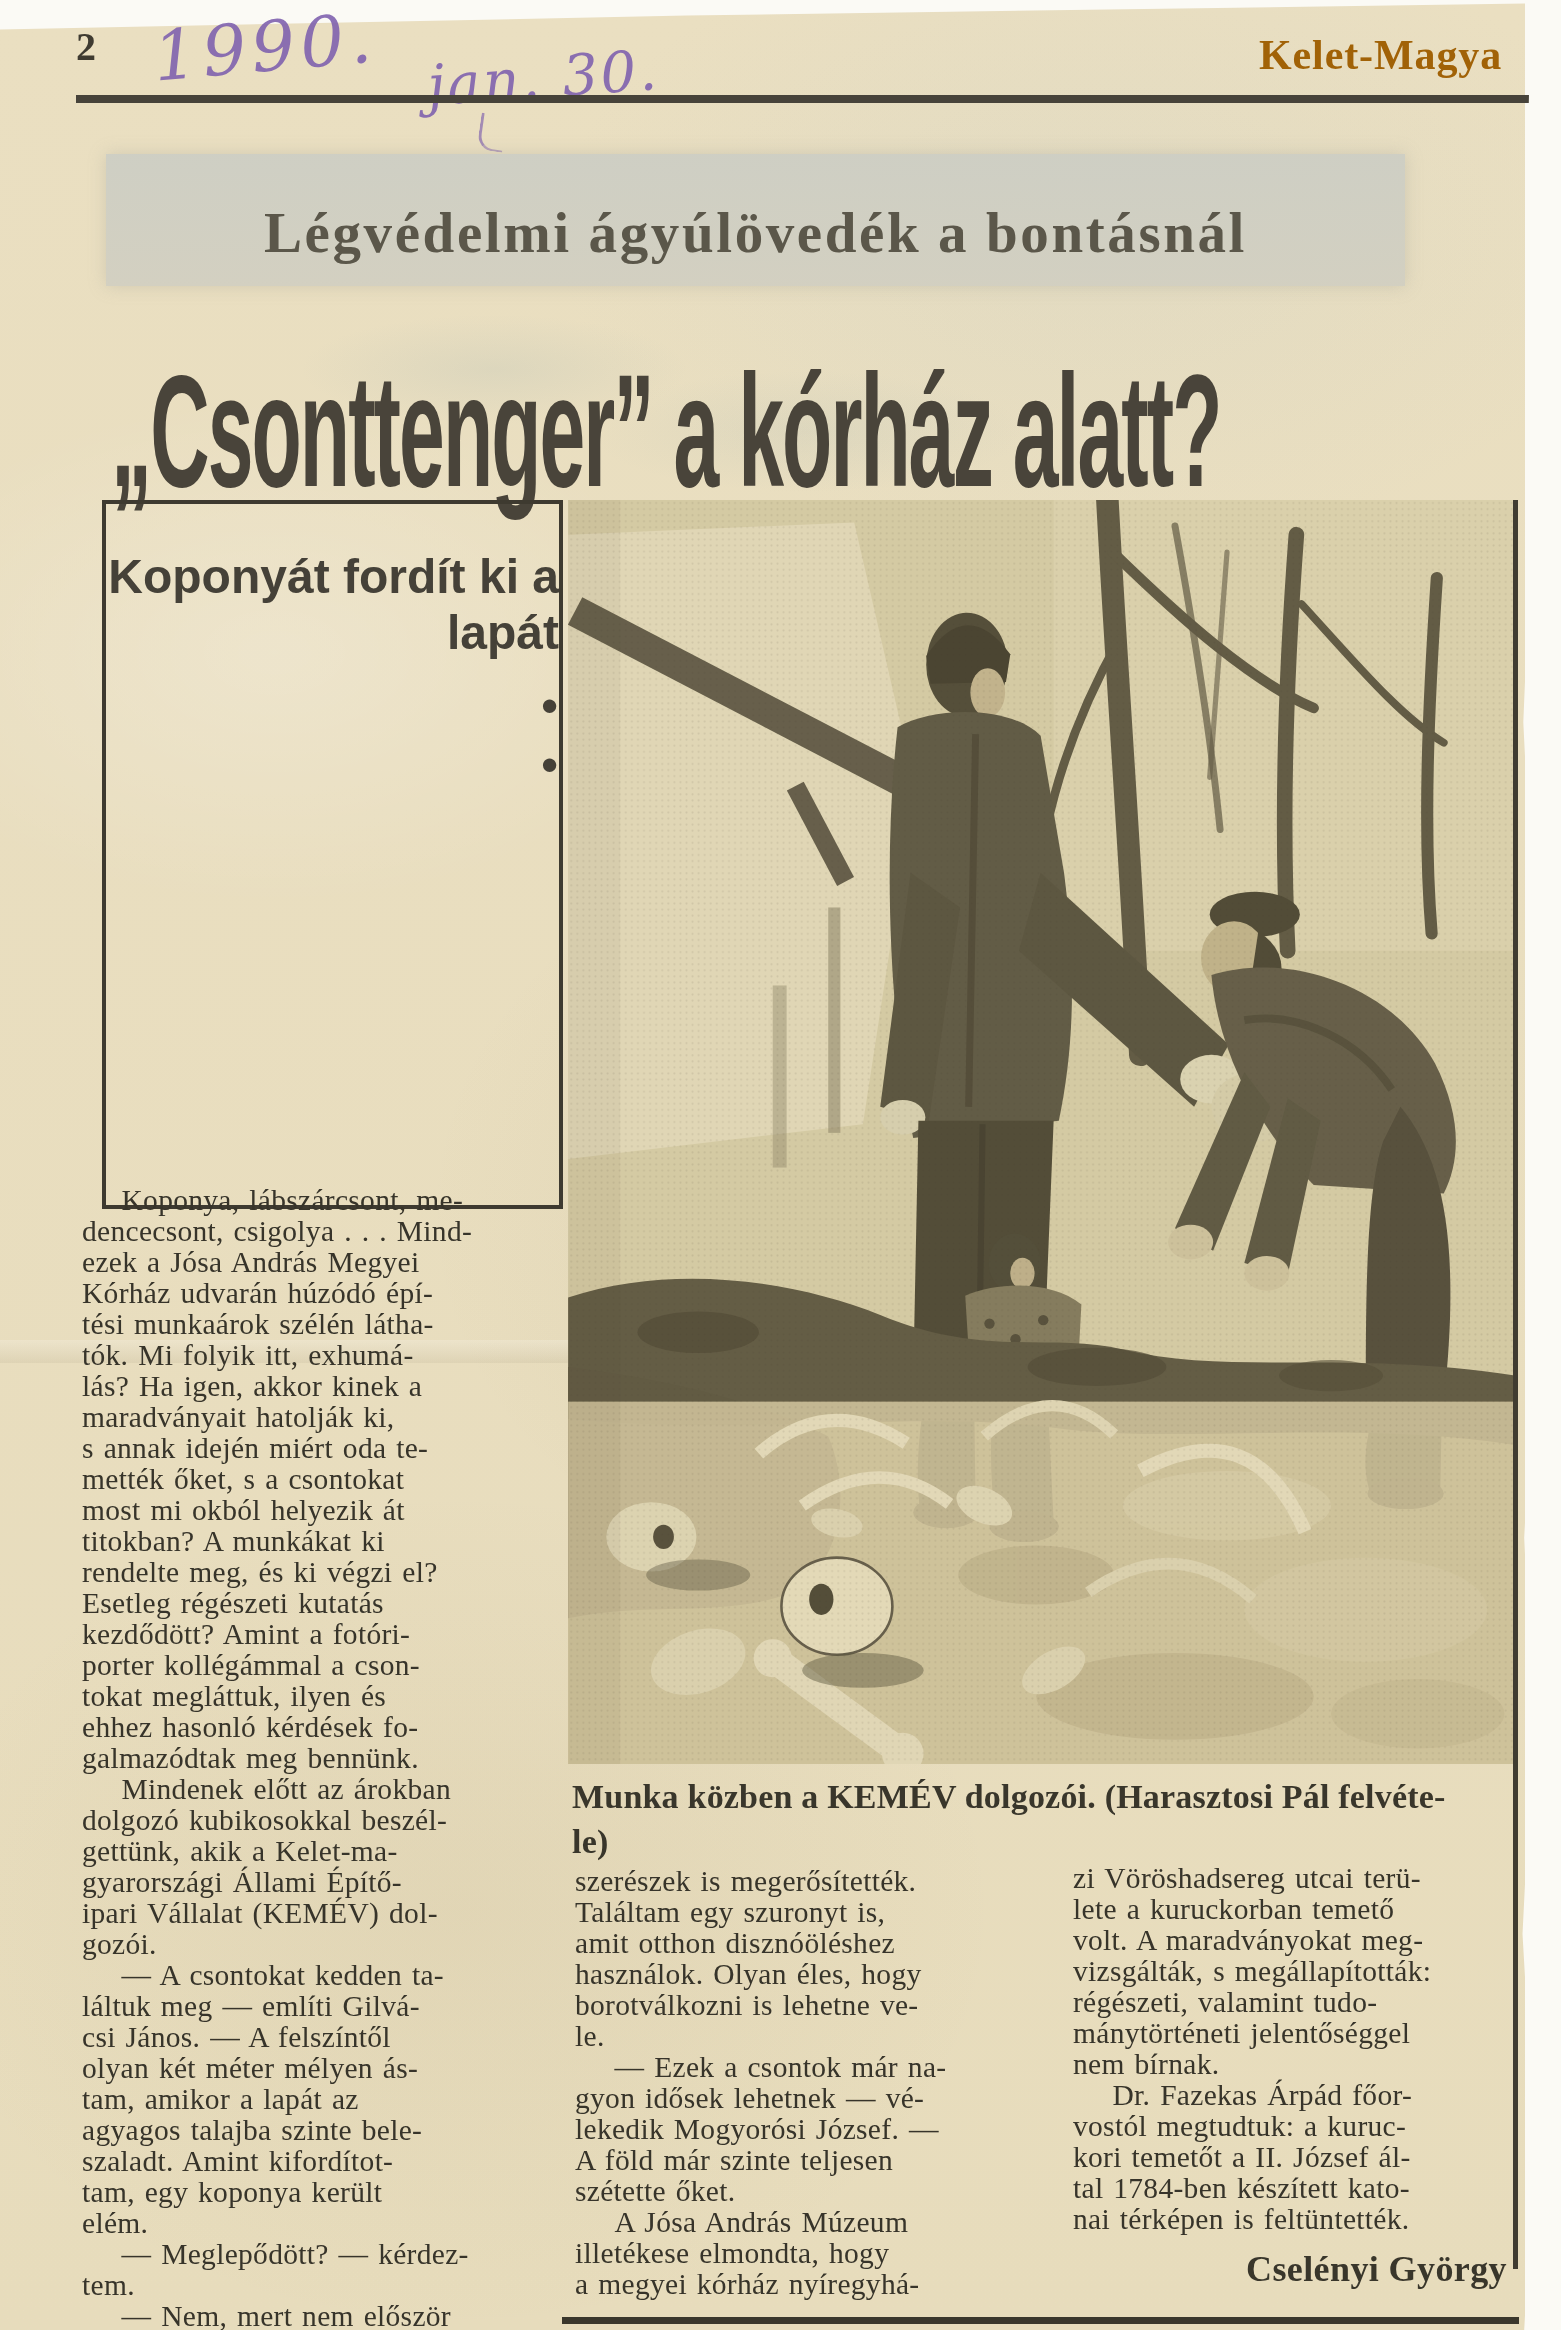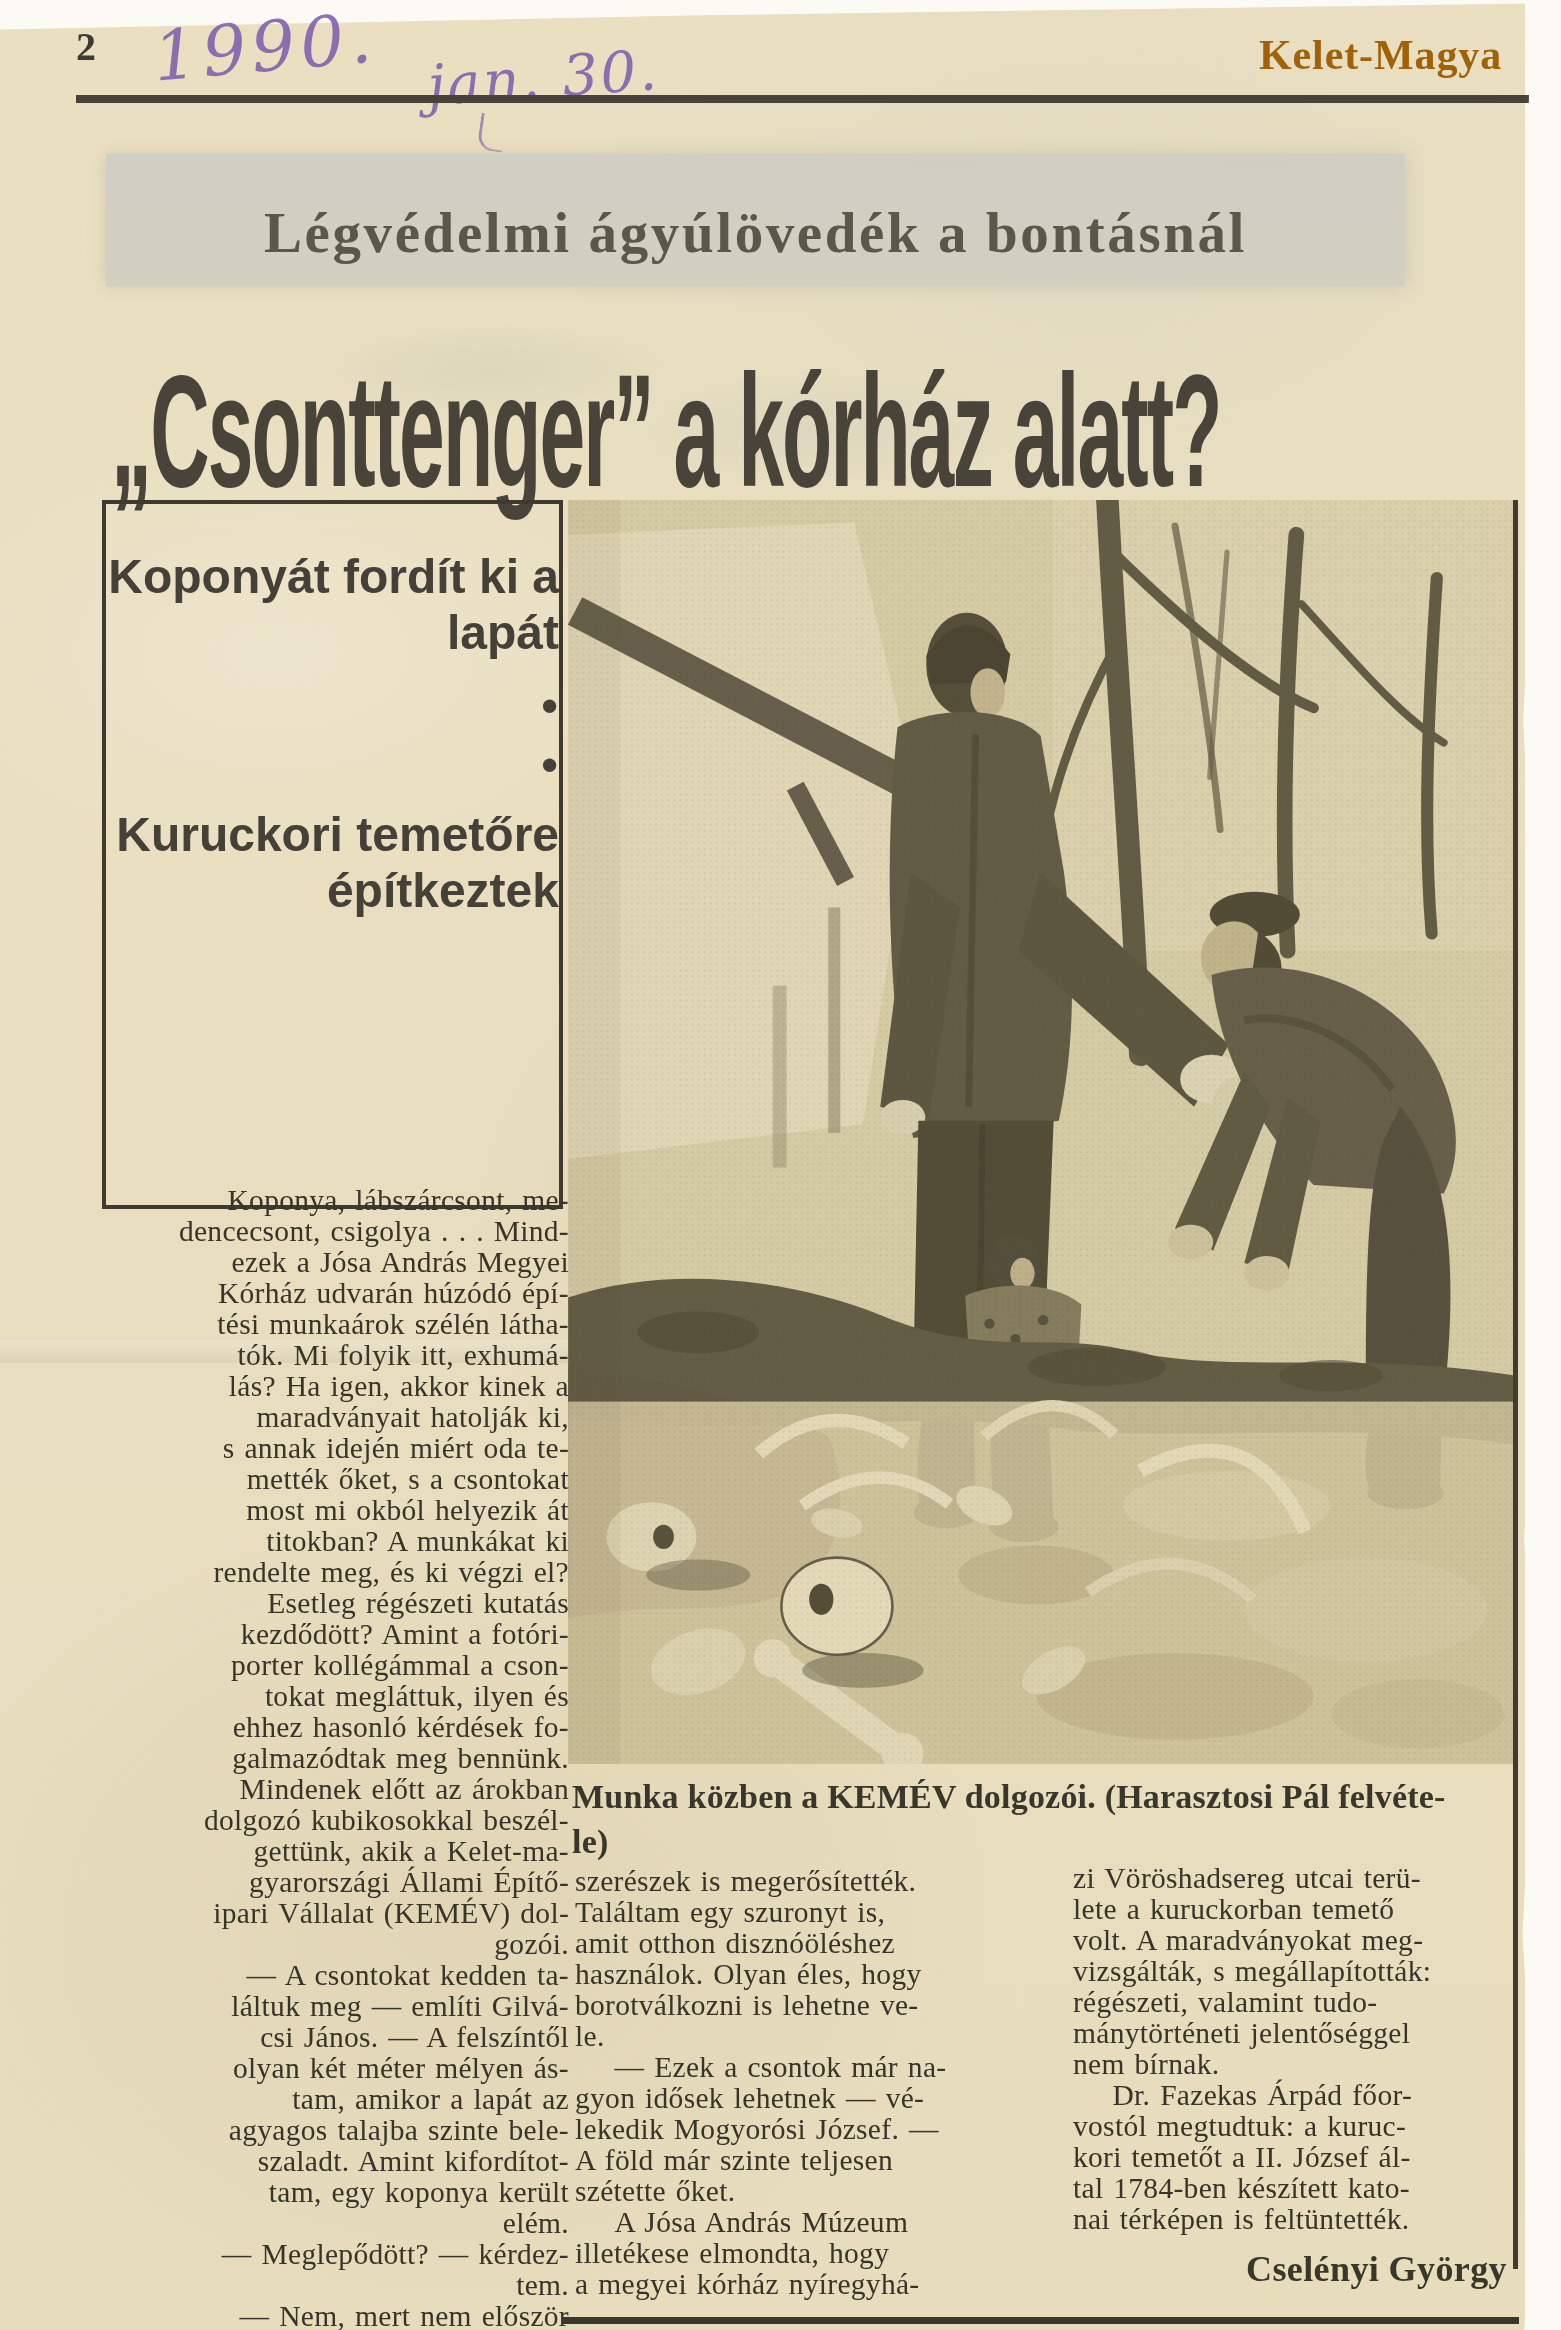--- a/index.html
+++ b/index.html
@@ -68,21 +68,21 @@
   .caption{
     position:absolute;left:572px;top:1774px;width:944px;
     font-weight:bold;font-size:34px;line-height:45px;color:#39362b;
     white-space:pre-line;letter-spacing:0.2px;
   }
   
   .col{
     position:absolute;font-size:29.5px;line-height:31px;color:#37342a;
     letter-spacing:0.3px;word-spacing:2.2px;white-space:pre-wrap;overflow:hidden;
   }
-  .col1{left:82px;top:1185px;width:487px;height:1146px;text-align:right;}
+  .col1{left:82px;top:1185px;width:487px;height:1146px;}
   .col2{left:575px;top:1866px;width:487px;height:464px;}
   .col3{left:1073px;top:1863px;width:438px;height:392px;}
   .byline{
     position:absolute;left:1073px;top:2248px;width:434px;text-align:right;
     font-weight:bold;font-size:36px;color:#39362b;letter-spacing:0.4px;
   }
   .vrule{position:absolute;left:1513px;top:500px;width:5.2px;height:1769px;background:#403c31;}
   .botrule{position:absolute;left:562px;top:2317px;width:957px;height:7px;background:#3a372c;}
   .penmark{position:absolute;left:479px;top:114px;width:22.5px;height:35px;border-left:3.5px solid rgba(125,95,174,.65);border-bottom:2.6px solid rgba(125,95,174,.5);border-radius:0 0 0 15.6px;transform:rotate(8deg);}
 </style>
@@ -105,21 +105,20 @@
 <div class="ghost"></div>
 
 <div class="headline">
   <span>„Csonttenger” a kórház alatt?</span>
 </div>
 
 <div class="sidebox">
   <div class="item">Koponyát fordít ki a lapát</div>
   <span class="bullet">●</span>
   <span class="bullet">●</span>
-  <div class="item">Kuruckori temetőre építkeztek</div>
 </div>
 
 <div class="photo">
 <svg width="947" height="1264" viewBox="0 0 1092 1458" xmlns="http://www.w3.org/2000/svg">
   <defs>
     <pattern id="ht" width="7" height="7" patternUnits="userSpaceOnUse">
       <circle cx="3.5" cy="3.5" r="1.15" fill="#3c3629" opacity="0.10"></circle>
     </pattern>
   </defs>
   <rect width="1092" height="1458" fill="#d7cca7"></rect>

